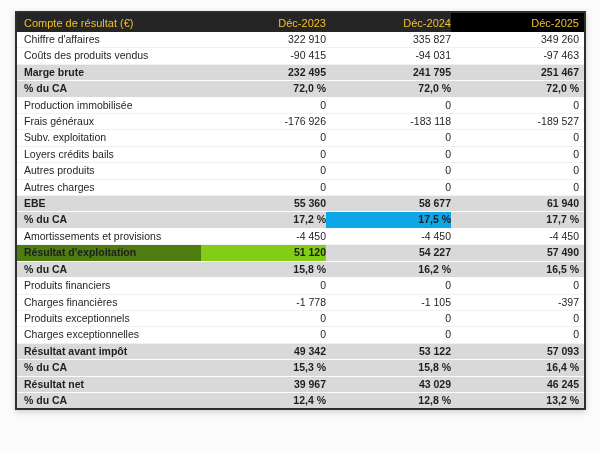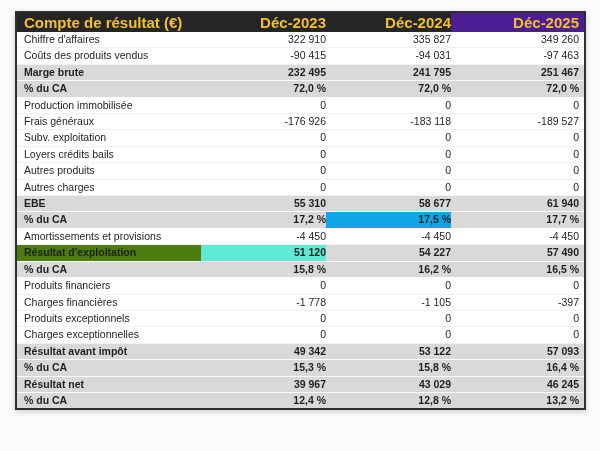--- a/index.html
+++ b/index.html
@@ -28,22 +28,22 @@
     color: #1f1f1f;
   }
   col.c-label { width: 185px; }
   col.c-v1 { width: 125px; }
   col.c-v2 { width: 125px; }
   col.c-v3 { width: 134px; }
 
   thead th {
     background: #252525;
     color: #f2c028;
-    font-weight: bold;
-    font-size: 15px;
+    font-weight: normal;
+    font-size: 11px;
     height: 19px;
     padding: 0;
     white-space: nowrap;
   }
   thead th.label { text-align: left; padding-left: 7px; }
   thead th.num { text-align: right; }
   thead th.num.last { padding-right: 5px; }
 
   tbody td {
     height: 15.4px;
@@ -74,21 +74,21 @@
       <col class="c-label">
       <col class="c-v1">
       <col class="c-v2">
       <col class="c-v3">
     </colgroup>
     <thead>
       <tr>
         <th class="label" style="background: rgb(37, 37, 37); color: rgb(242, 192, 40);">Compte de résultat (€)</th>
         <th class="num" style="background: rgb(37, 37, 37); color: rgb(242, 192, 40);">Déc-2023</th>
         <th class="num" style="background: rgb(37, 37, 37); color: rgb(242, 192, 40);">Déc-2024</th>
-        <th class="num last" style="background: #4c1d95; color: rgb(242, 192, 40);">Déc-2025</th>
+        <th class="num last" style="background: #000000; color: rgb(242, 192, 40);">Déc-2025</th>
       </tr>
     </thead>
     <tbody>
         <tr>
           <td class="label">Chiffre d'affaires</td>
           <td class="num">322 910</td>
           <td class="num">335 827</td>
           <td class="num last">349 260</td>
         </tr>
         <tr>
@@ -140,39 +140,39 @@
           <td class="num last">0</td>
         </tr>
         <tr>
           <td class="label">Autres charges</td>
           <td class="num">0</td>
           <td class="num">0</td>
           <td class="num last">0</td>
         </tr>
         <tr class="emph">
           <td class="label" style="background: rgb(217, 217, 217);">EBE</td>
-          <td class="num" style="background: rgb(217, 217, 217);">55 310</td>
+          <td class="num" style="background: rgb(217, 217, 217);">55 360</td>
           <td class="num" style="background: rgb(217, 217, 217);">58 677</td>
           <td class="num last" style="background: rgb(217, 217, 217);">61 940</td>
         </tr>
         <tr class="emph">
           <td class="label" style="background: rgb(217, 217, 217);">% du CA</td>
           <td class="num" style="background: rgb(217, 217, 217);">17,2 %</td>
           <td class="num" style="background: #0ea5e9;">17,5 %</td>
           <td class="num last" style="background: rgb(217, 217, 217);">17,7 %</td>
         </tr>
         <tr>
           <td class="label">Amortissements et provisions</td>
           <td class="num">-4 450</td>
           <td class="num">-4 450</td>
           <td class="num last">-4 450</td>
         </tr>
         <tr class="emph">
           <td class="label" style="background: #4d7c0f;">Résultat d'exploitation</td>
-          <td class="num" style="background: #5eead4;">51 120</td>
+          <td class="num" style="background: #84cc16;">51 120</td>
           <td class="num" style="background: rgb(217, 217, 217);">54 227</td>
           <td class="num last" style="background: rgb(217, 217, 217);">57 490</td>
         </tr>
         <tr class="emph">
           <td class="label" style="background: rgb(217, 217, 217);">% du CA</td>
           <td class="num" style="background: rgb(217, 217, 217);">15,8 %</td>
           <td class="num" style="background: rgb(217, 217, 217);">16,2 %</td>
           <td class="num last" style="background: rgb(217, 217, 217);">16,5 %</td>
         </tr>
         <tr>

